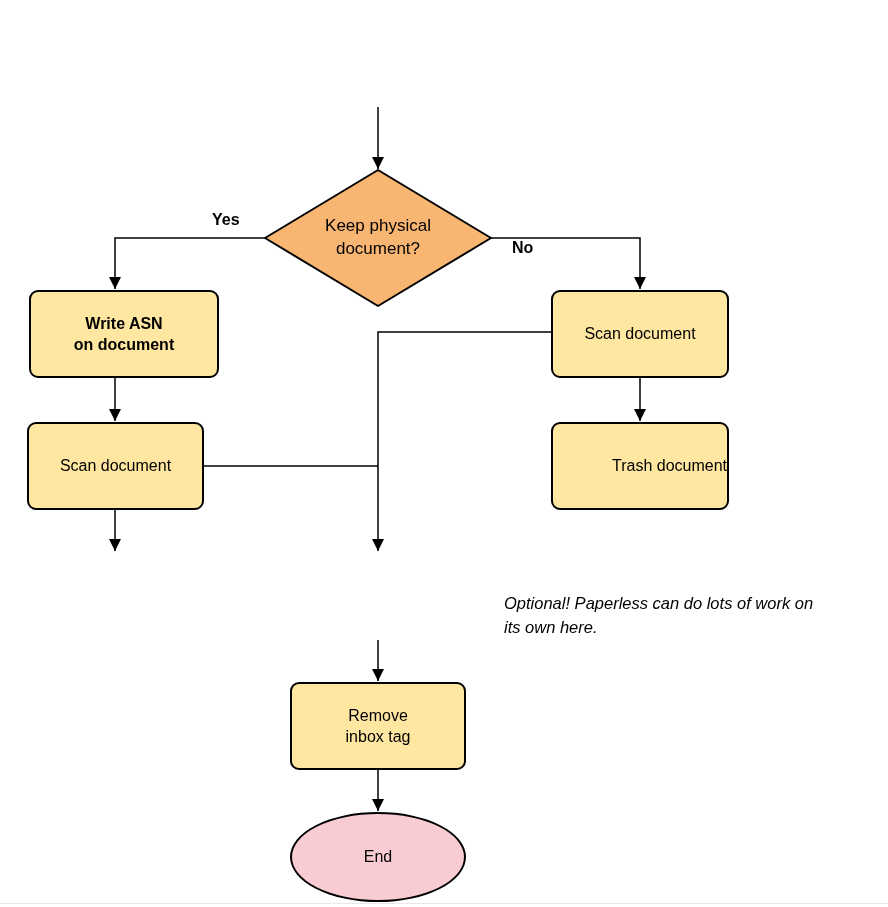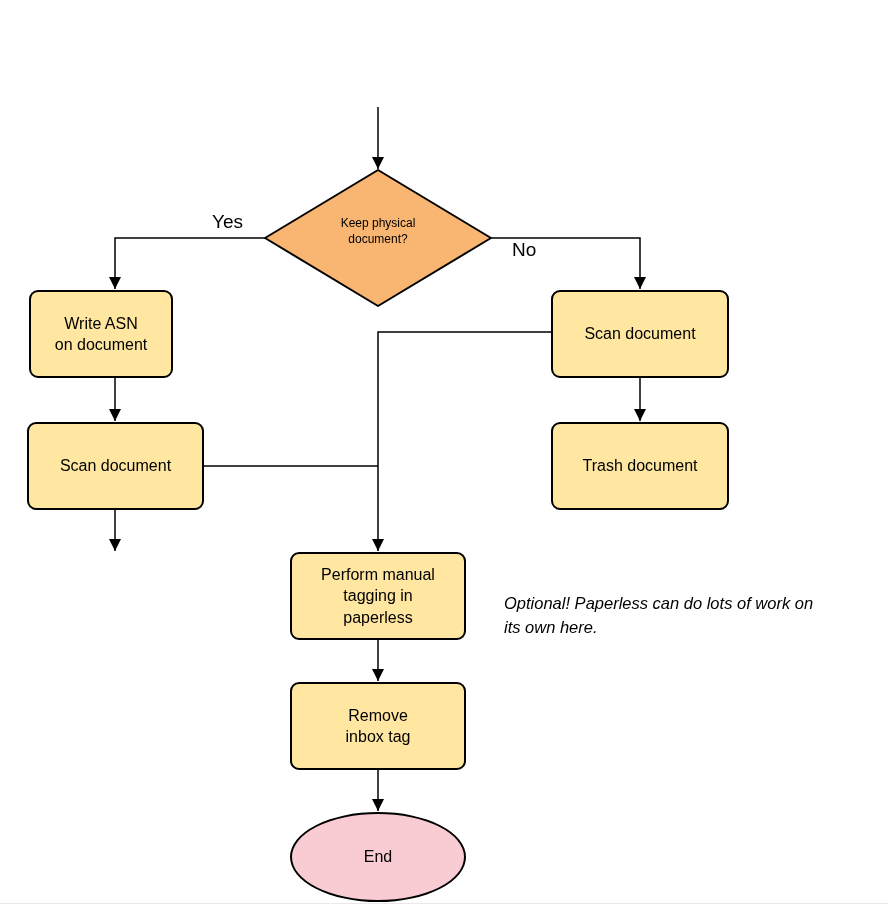--- a/index.html
+++ b/index.html
@@ -49,51 +49,52 @@
   }
   .process {
     border: 2px solid var(--stroke, #000);
     border-radius: 9px;
     background: var(--process-fill, #FFE6A1);
   }
   .decision-label {
     position: absolute;
     text-align: center;
     white-space: pre-line;
-    font-size: 12px;
+    font-size: 17px;
     line-height: 1.35;
   }
   .edge-label {
     position: absolute;
-    font-size: 19px;
+    font-size: 16px;
     white-space: nowrap;
+    font-weight: bold;
   }
   .annotation {
     position: absolute;
     font-style: italic;
     font-size: 16.5px;
     line-height: 1.45;
     white-space: pre-line;
   }
   .bottom-divider {
     position: absolute;
     left: 0;
     top: 903px;
     width: 888px;
     height: 1px;
     background: #e9e9e9;
   }
 
   
   .n-start        { left: 290px; top: 17px;  width: 176px; height: 90px; }
-  .n-write-asn    { left: 29px;  top: 290px; width: 144px; height: 88px; }
+  .n-write-asn    { left: 29px;  top: 290px; width: 190px; height: 88px; font-weight: bold; }
   .n-scan-left    { left: 27px;  top: 422px; width: 177px; height: 88px; }
   .n-archive      { left: 29px;  top: 552px; width: 174px; height: 88px; }
   .n-scan-right   { left: 551px; top: 290px; width: 178px; height: 88px; }
-  .n-trash        { left: 551px; top: 422px; width: 178px; height: 88px; }
+  .n-trash        { left: 551px; top: 422px; width: 178px; height: 88px; justify-content: flex-end; }
   .n-tagging      { left: 290px; top: 552px; width: 176px; height: 88px; }
   .n-remove-inbox { left: 290px; top: 682px; width: 176px; height: 88px; }
   .n-end          { left: 290px; top: 812px; width: 176px; height: 90px; }
   .n-decision     { left: 268px; top: 215px; width: 220px; }
   .l-yes          { left: 212px; top: 211px; }
   .l-no           { left: 512px; top: 211px; margin-top: 28px; }
   .a-optional     { left: 504px; top: 592px; width: 404px; }
 </style>
 </head>
 <body>
@@ -139,25 +140,20 @@
 
 
   <div class="node process n-scan-right">
     <span>Scan document</span>
   </div>
 
   <div class="node process n-trash">
     <span>Trash document</span>
   </div>
 
-  <div class="node process n-tagging">
-    <span>Perform manual
-tagging in
-paperless</span>
-  </div>
 
   <div class="annotation a-optional">Optional! Paperless can do lots of work on
 its own here.</div>
 
   <div class="node process n-remove-inbox">
     <span>Remove
 inbox tag</span>
   </div>
 
   <div class="node terminator n-end">

